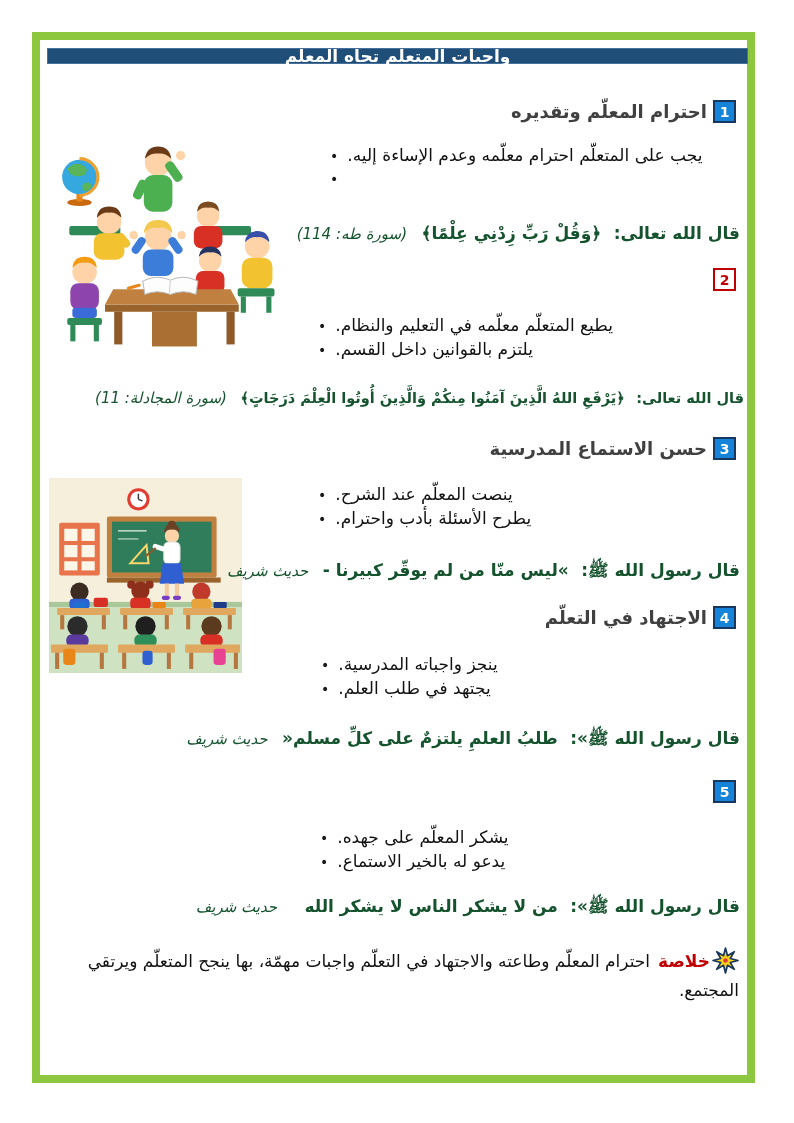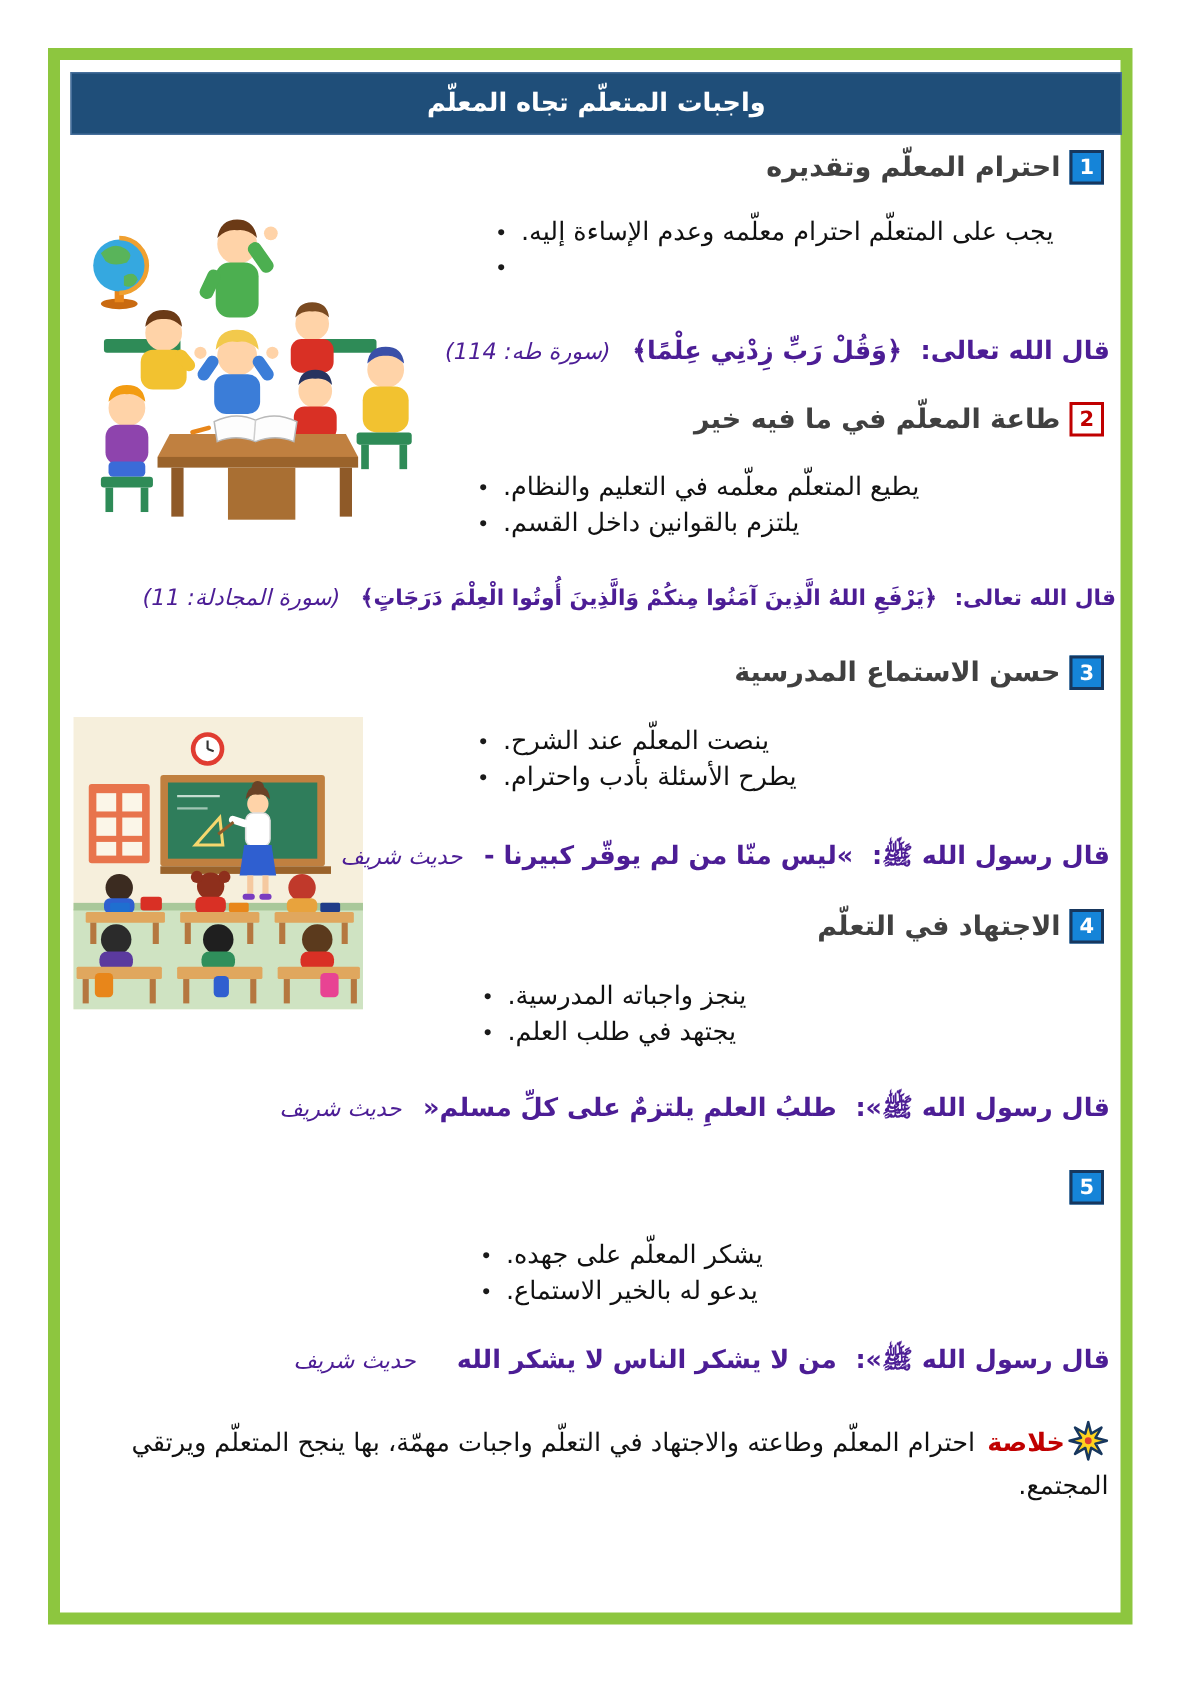--- a/index.html
+++ b/index.html
@@ -1,35 +1,35 @@
 <!DOCTYPE html>
 <html lang="ar"><head>
 <meta charset="utf-8">
 <style>
   html,body{margin:0;padding:0;background:#fff;}
   .page{position:relative;width:794px;height:1123px;background:#ffffff;
         font-family:"DejaVu Sans",sans-serif;overflow:hidden;}
   .frame{position:absolute;left:32px;top:32px;width:723px;height:1051px;
          border:8px solid #8DC63F;box-sizing:border-box;}
-  .header-bar{position:absolute;left:47px;top:48px;width:701px;height:42px;
+  .header-bar{position:absolute;left:47px;top:48px;width:701px;height:16px;
               background:#1F4E79;border:1px solid #466F9B;box-sizing:border-box;
               display:flex;align-items:center;justify-content:center;}
   .header-title{color:#ffffff;font-weight:bold;font-size:17px;direction:rtl;}
   .sec-head{position:absolute;right:58px;display:flex;align-items:center;gap:6px;direction:rtl;}
   .num-badge{width:23px;height:23px;background:#1584D8;border:2px solid #17375E;
              box-sizing:border-box;color:#fff;font-weight:bold;font-size:14px;
              display:flex;align-items:center;justify-content:center;}
   .num-badge.outline{background:#ffffff;border:2px solid #C00000;color:#C00000;}
   .sec-title{color:#404040;font-weight:bold;font-size:18px;}
   .bullets{position:absolute;font-size:17px;line-height:23px;color:#111;}
   .bullet-line{display:flex;gap:9px;align-items:baseline;}
   .bullet-dot{font-size:14px;color:#1a1a1a;}
   .bullet-text{direction:rtl;unicode-bidi:isolate;}
   .quote{position:absolute;right:54px;direction:rtl;text-align:center;
-         white-space:nowrap;font-size:17px;color:#4c1d95;}
+         white-space:nowrap;font-size:17px;color:#14532d;}
   .quote .intro{font-weight:bold;margin-left:7px;}
   .quote .qtext{font-weight:bold;margin-left:9px;}
   .quote .src{font-style:italic;font-weight:normal;font-size:15px;}
   .quote.q2{font-size:14.5px;right:50px;}
   .quote.h3 .qtext{margin-left:22px;}
   .summary{position:absolute;top:947px;right:55px;left:50px;direction:rtl;
            text-align:right;font-size:17px;line-height:29px;color:#111;}
   .summary .star{vertical-align:-7px;margin-left:2px;}
   .summary .label{color:#C00000;font-weight:bold;margin-left:8px;}
   .illus{position:absolute;}
@@ -188,21 +188,20 @@
     </div>
   </div>
   <div class="quote q1" style="top:223px">
     <span class="intro">قال الله تعالى:</span>
     <span class="qtext">﴿وَقُلْ رَبِّ زِدْنِي عِلْمًا﴾</span>
     <span class="src">(سورة طه: 114)</span>
   </div>
 
   <div class="sec-head" style="top:268px">
     <span class="num-badge outline">2</span>
-    <span class="sec-title">طاعة المعلّم في ما فيه خير</span>
   </div>
   <div class="bullets" style="top:314px;left:318px">
     <div class="bullet-line">
       <span class="bullet-dot">•</span>
       <span class="bullet-text">يطيع المتعلّم معلّمه في التعليم والنظام.</span>
     </div>
     <div class="bullet-line">
       <span class="bullet-dot">•</span>
       <span class="bullet-text">يلتزم بالقوانين داخل القسم.</span>
     </div>

